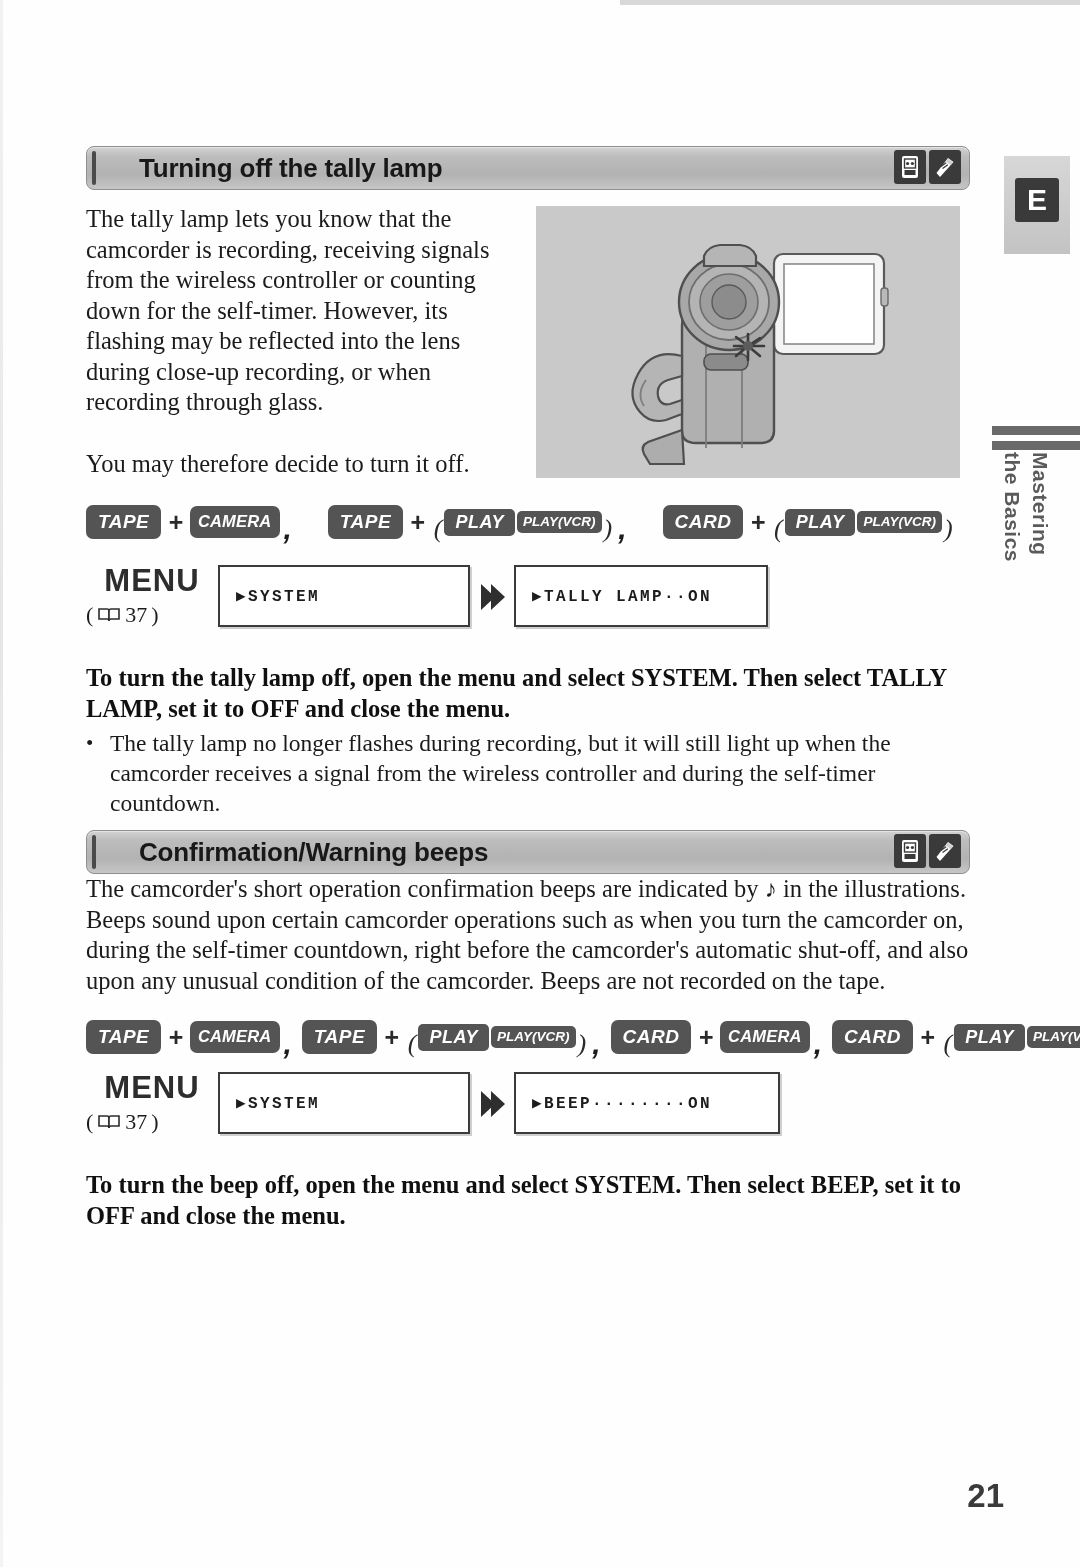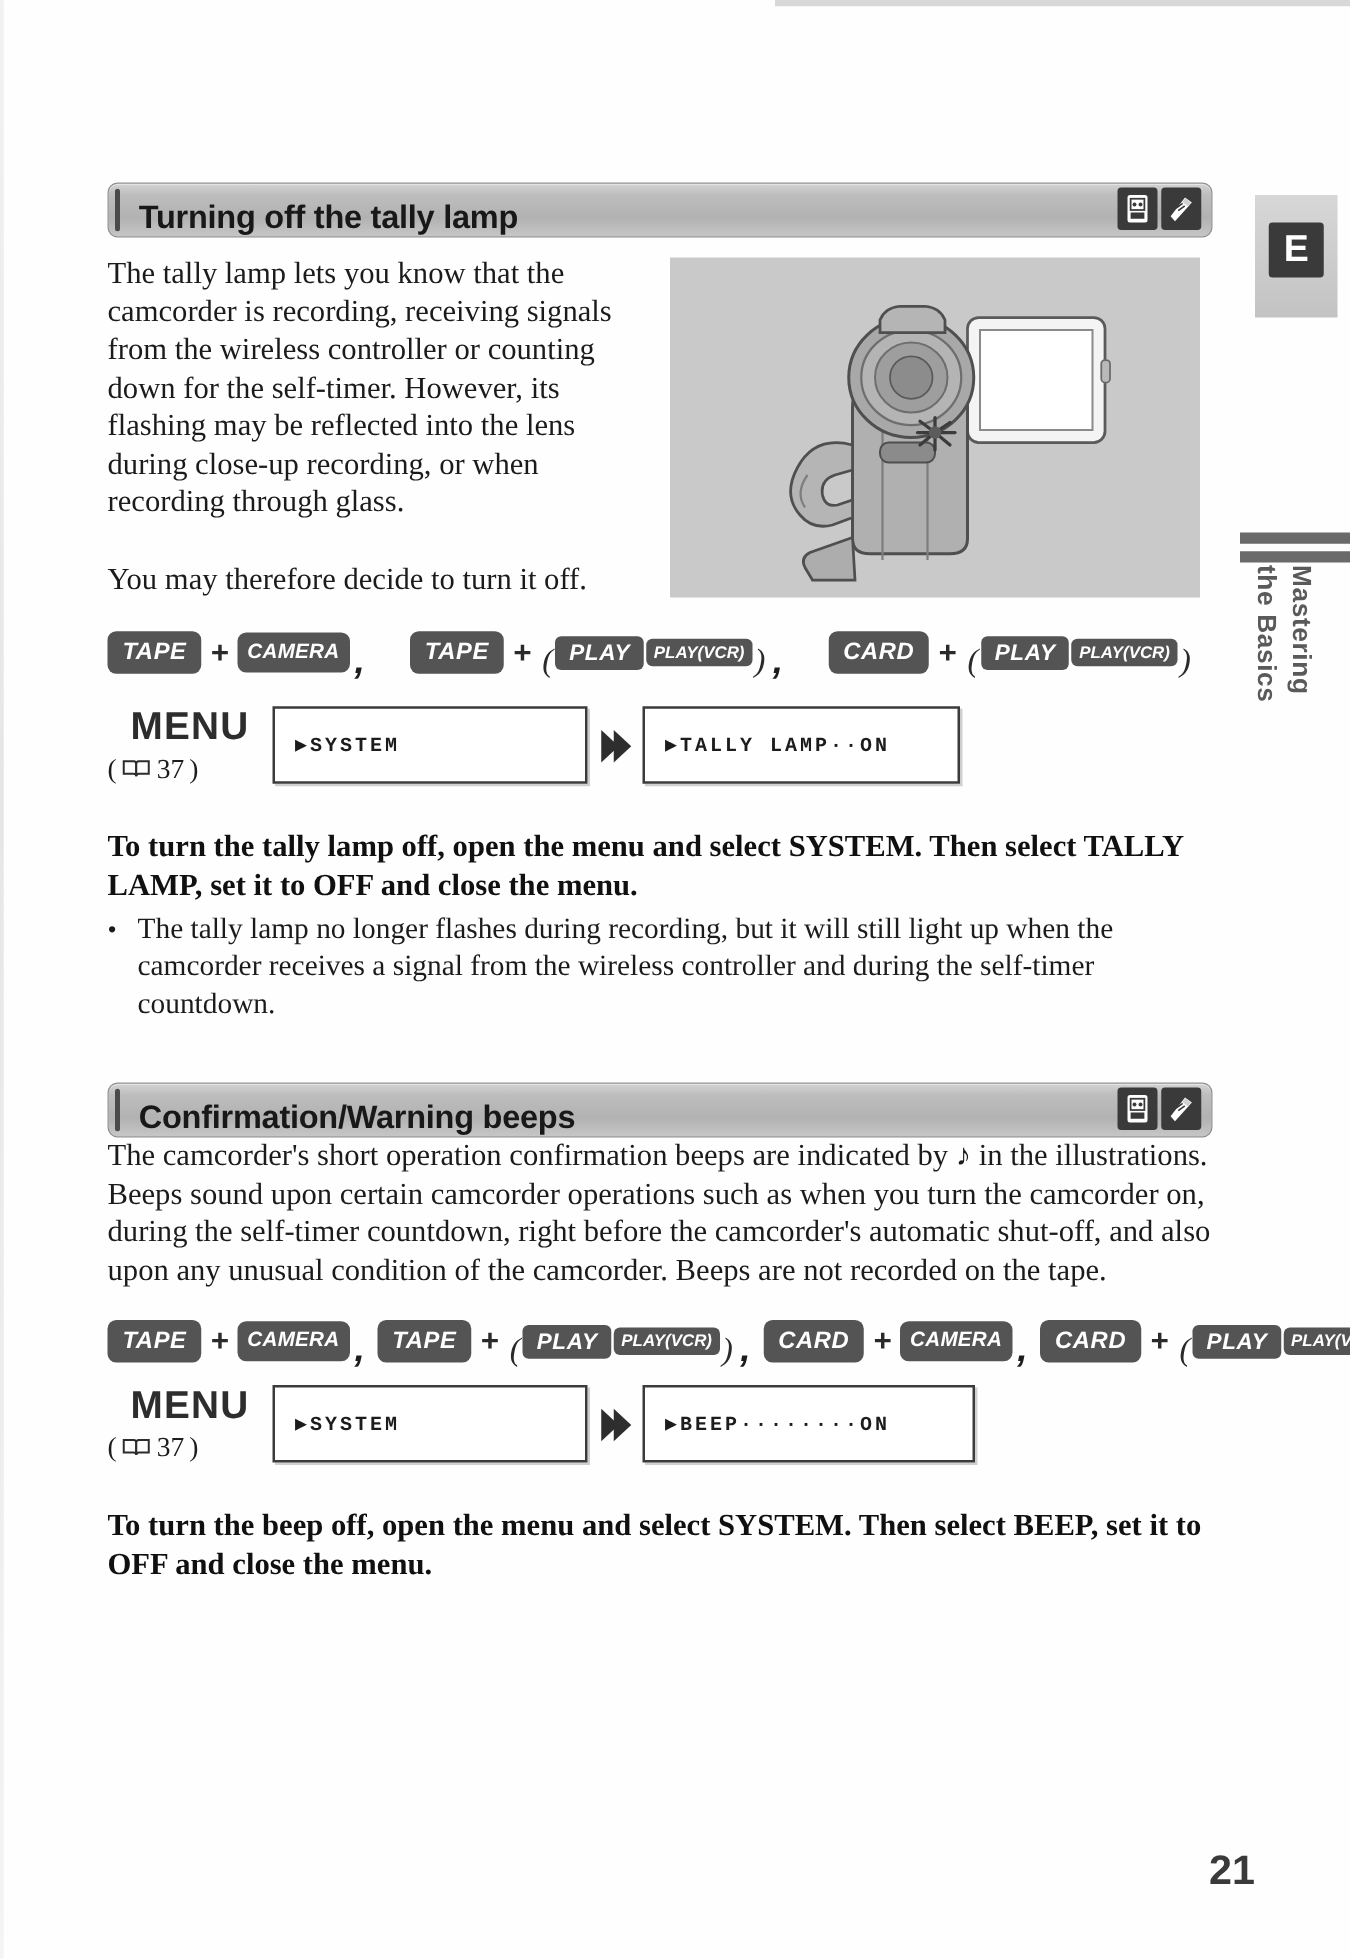--- a/index.html
+++ b/index.html
@@ -44,22 +44,23 @@
 
   
   .section-bar {
     position: relative;
     height: 42px;
     border-radius: 8px;
     background: linear-gradient(to bottom, #d3d3d3 0%, #bdbdbd 22%, #b2b2b2 65%, #c6c6c6 100%);
     border: 1px solid #8f8f8f;
     box-shadow: inset 0 1px 0 #e4e4e4;
     display: flex;
-    align-items: flex-end;
+    align-items: center;
     overflow: hidden;
+    padding-left: 28px;
   }
   .section-bar .accent {
     position: absolute;
     left: 5px; top: 4px; bottom: 4px;
     width: 4px;
     background: #4a4a4a;
     border-radius: 2px;
   }
   .section-title {
     font-family: "Liberation Sans", sans-serif;
@@ -479,21 +480,21 @@
 
     <div class="instr">To turn the tally lamp off, open the menu and select SYSTEM. Then select TALLY LAMP, set it to OFF and close the menu.</div>
 
     <div class="bullet-list">
       <div class="bullet-item">
         <span class="bullet-dot">•</span>
         <span class="bullet-text">The tally lamp no longer flashes during recording, but it will still light up when the camcorder receives a signal from the wireless controller and during the self-timer countdown.</span>
       </div>
     </div>
 
-    <div class="section-bar" style="margin-top:48px;">
+    <div class="section-bar" style="margin-top:12px;">
       <div class="accent"></div>
       <div class="section-title">Confirmation/Warning beeps</div>
       <div class="bar-icons">
         <div class="bar-icon">
           <svg width="24" height="26" viewBox="0 0 24 26">
             <rect x="4" y="2" width="16" height="22" rx="2" fill="#ffffff"></rect>
             <rect x="6.5" y="5" width="11" height="9" fill="#ffffff" stroke="#3a3a3a" stroke-width="1.4"></rect>
             <circle cx="9.6" cy="9.5" r="1.6" fill="#3a3a3a"></circle>
             <circle cx="14.4" cy="9.5" r="1.6" fill="#3a3a3a"></circle>
             <rect x="6.5" y="16" width="11" height="5" fill="#3a3a3a"></rect>

